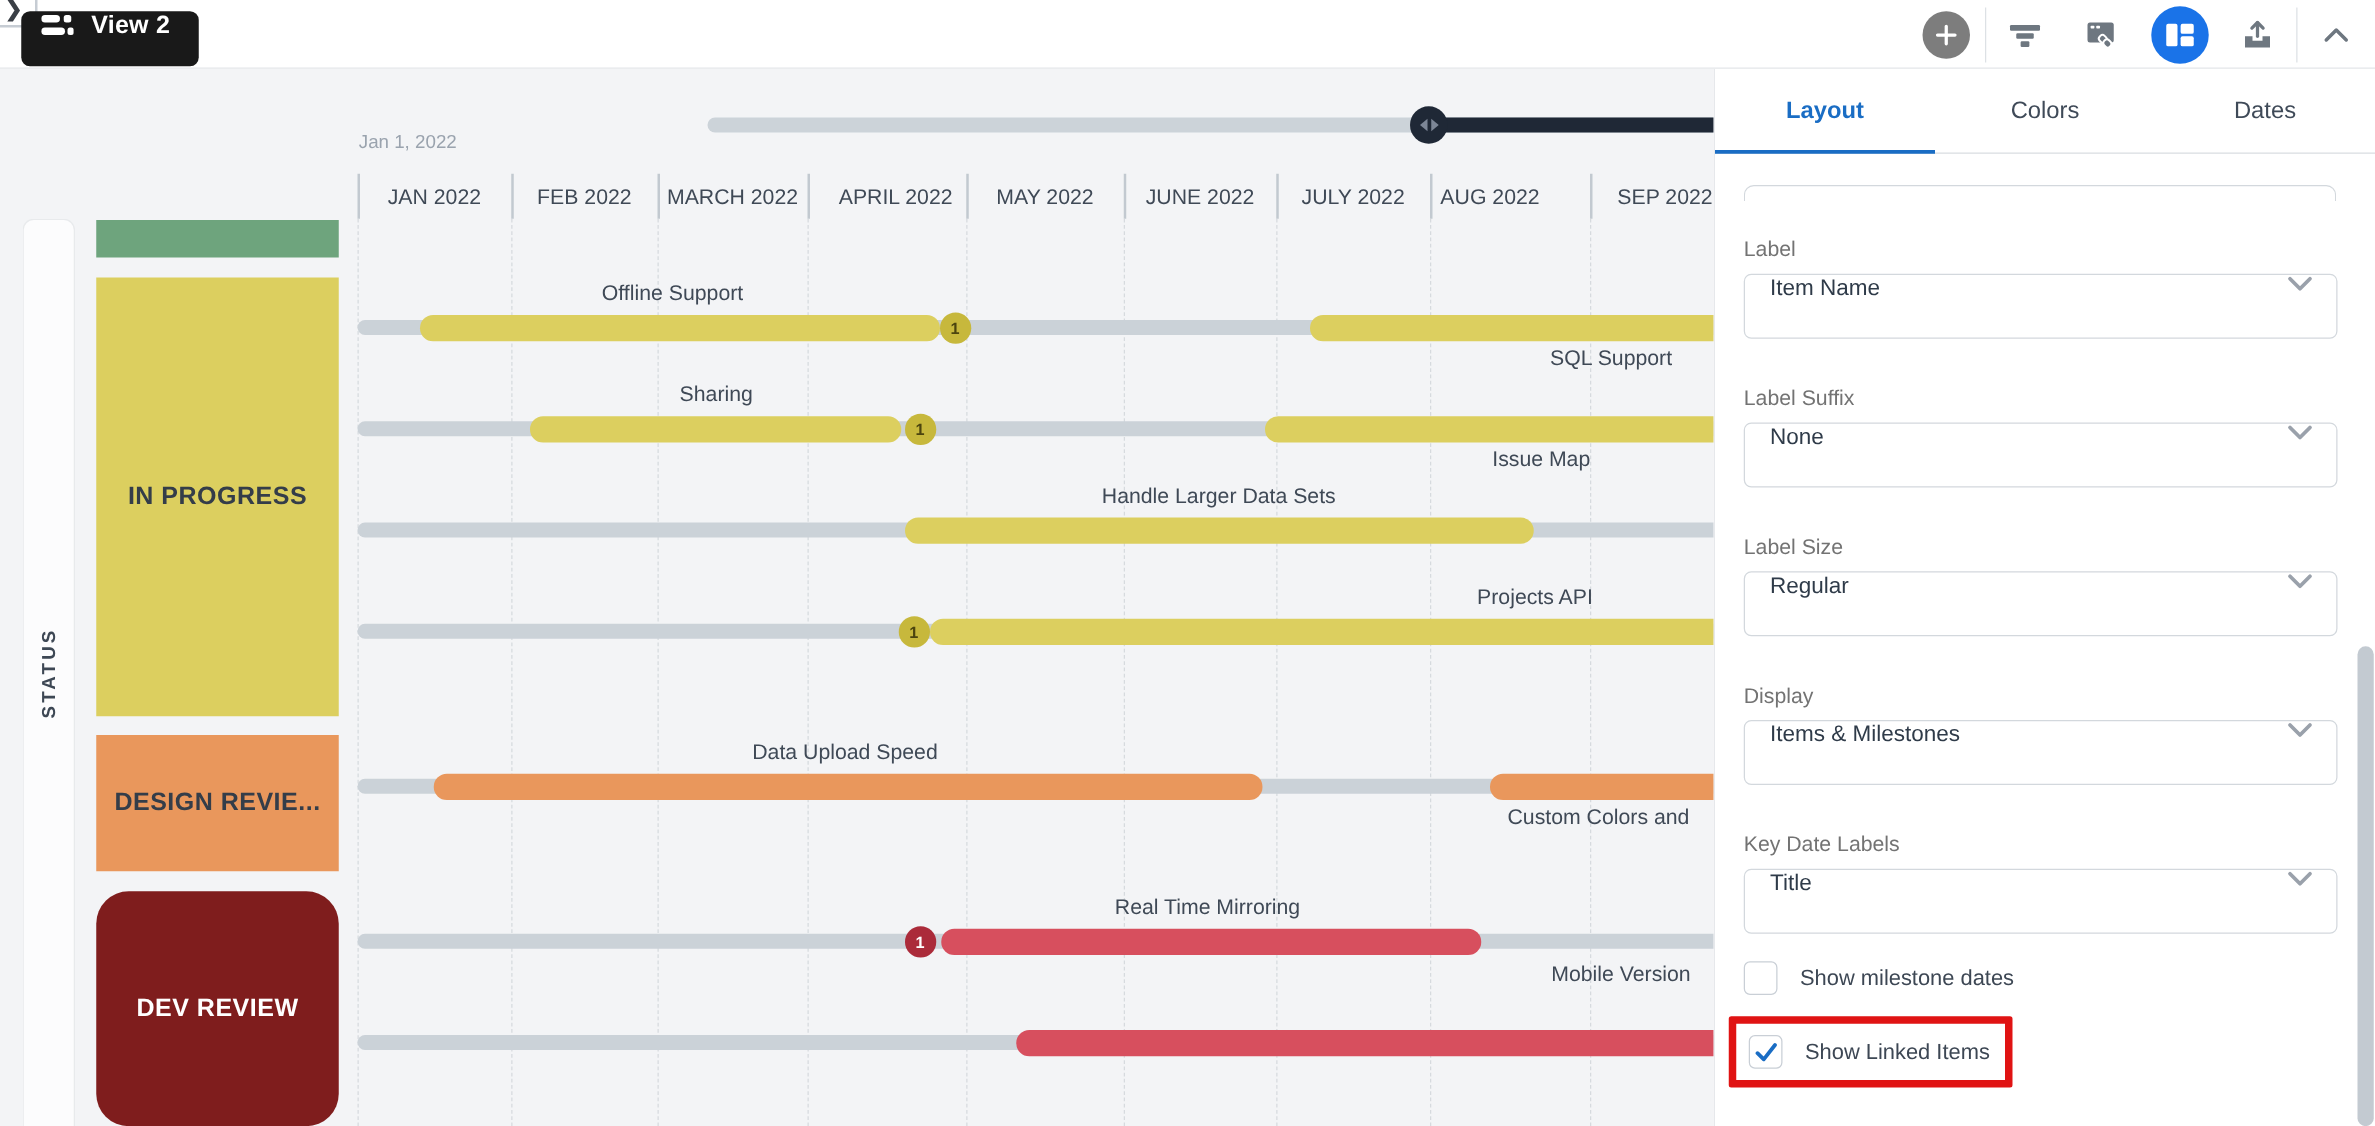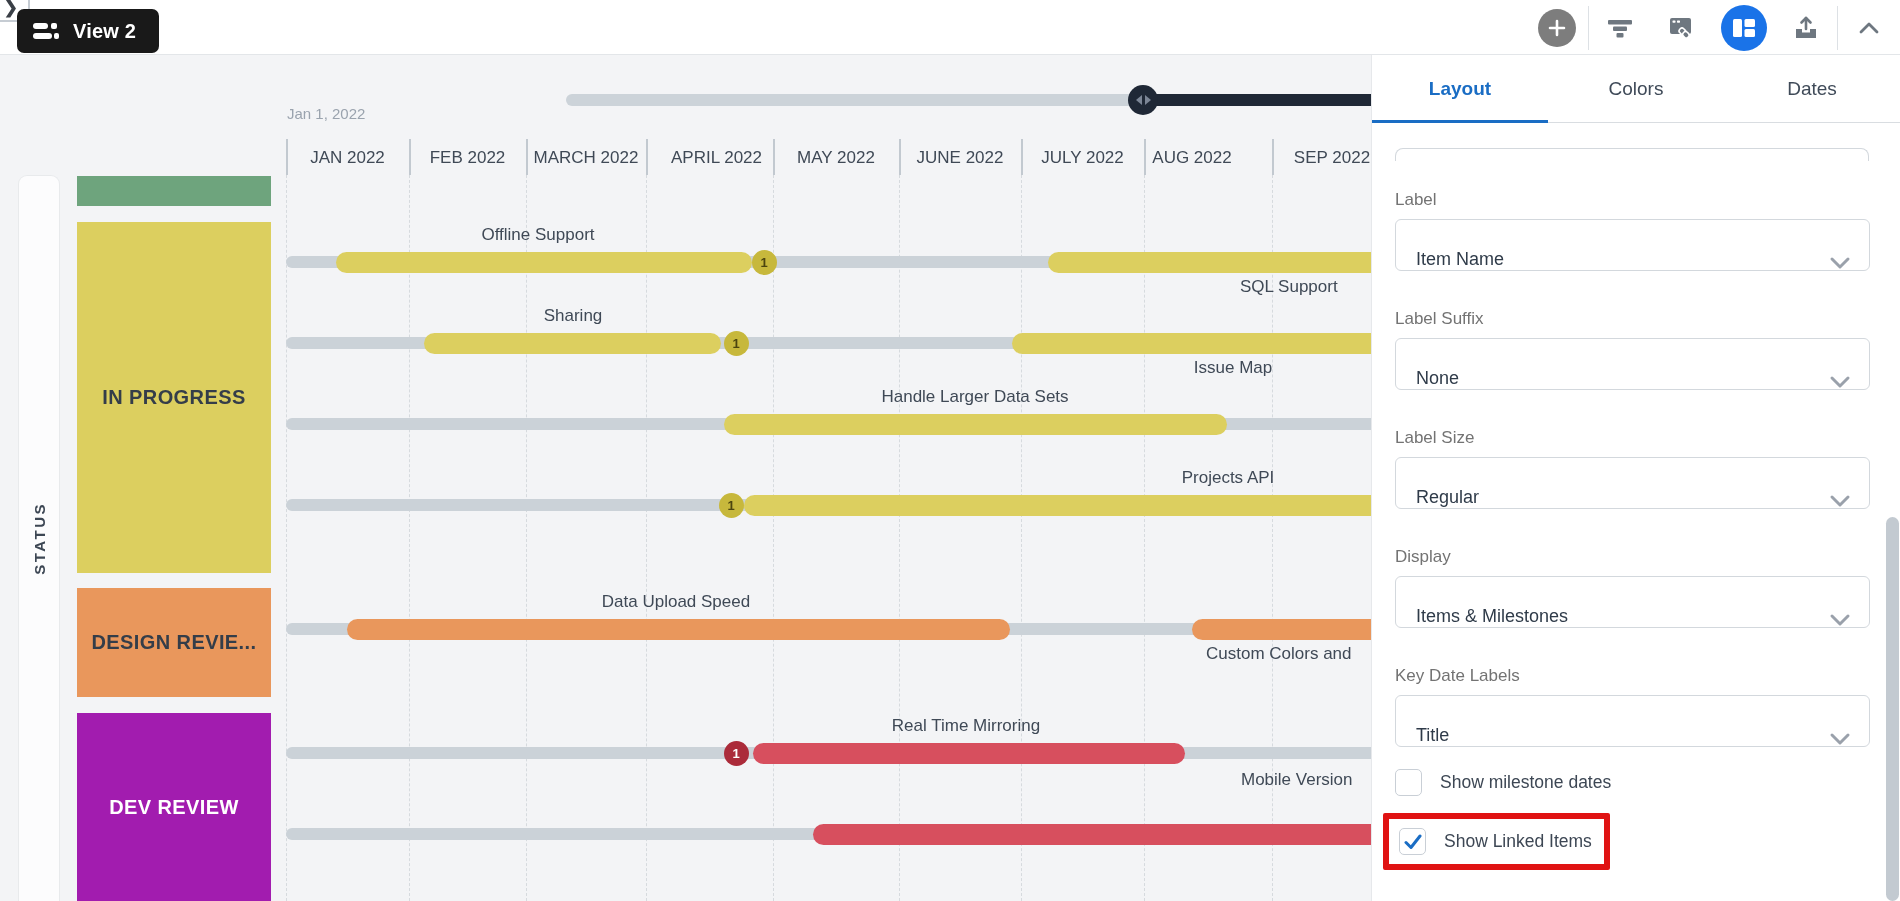--- a/index.html
+++ b/index.html
@@ -8,21 +8,21 @@
   #app { position:relative; width:1900px; height:901px; overflow:hidden; }
 
   
   .topbar { position:absolute; left:0; top:0; width:1900px; height:55px;
     background:#fff; border-bottom:1px solid #e3e6e9; z-index:30; }
   .back-btn { position:absolute; left:-18px; top:-24px; width:48px; height:46px;
     background:#fff; border:2px solid #c6ccd3; border-radius:10px;
     color:#3a3f46; font-size:17px; font-weight:700;
     display:flex; align-items:flex-end; justify-content:flex-end; padding:2px 10px; }
   .view-btn { position:absolute; left:17px; top:9px; height:44px; min-width:142px;
-    background:#191919; border-radius:7px; color:#fff; display:flex; align-items:center;
+    background:#191919; border-radius:7px; color:#fff; display:flex; align-items:flex-start;
     gap:14px; padding:0 20px 0 16px; cursor:pointer; }
   .view-btn .vlabel { font-size:20px; font-weight:700; letter-spacing:.2px; }
   .tool-group { position:absolute; right:0; top:0; height:55px; display:flex;
     align-items:center; }
   .tool-btn { width:62px; height:55px; display:flex; align-items:center;
     justify-content:center; cursor:pointer; }
   .tb-divider { width:1px; height:44px; background:#dde1e5; }
   .add-circle { width:38px; height:38px; border-radius:50%; background:#7d7d7d;
     display:flex; align-items:center; justify-content:center; }
   .blue-circle { width:46px; height:46px; border-radius:50%; background:#1a73e8;
@@ -83,21 +83,21 @@
     height:3px; background:#1a6dc4; }
 
   .scroll-sliver { position:absolute; left:23px; right:31px; top:93px; height:13px;
     border:1.5px solid #d3d8dd; border-bottom:none; border-radius:8px 8px 0 0;
     background:#fff; }
 
   .panel-content { position:absolute; left:0; top:68px; width:529px; bottom:0;
     padding:67px 31px 0 23px; overflow:hidden; }
   .f-label { font-size:17px; color:#737373; margin-bottom:9px; }
   .select { height:52px; border:1px solid #d3d8dd; border-radius:6px; background:#fff;
-    display:flex; align-items:flex-end; padding:0 18px 0 20px; margin-bottom:38px;
+    display:flex; align-items:flex-start; padding:0 18px 0 20px; margin-bottom:38px;
     cursor:pointer; }
   .select.tight { margin-bottom:22px; }
   .select .val { font-size:18px; color:#2f3b49; flex:1; }
   .cb-row { display:flex; align-items:center; gap:18px; margin-bottom:21px; }
   .cb-box { width:27px; height:27px; border:1.5px solid #c9cfd6; border-radius:5px;
     background:#fff; display:flex; align-items:center; justify-content:center;
     cursor:pointer; flex:none; }
   .cb-label { font-size:17.5px; color:#3d4754; white-space:nowrap; }
   .hl { display:inline-block; border:6px solid #e01313; border-radius:2px;
     padding:9px 12px 3px 10px; margin-left:-12px; margin-top:-4px; }
@@ -239,21 +239,21 @@
     <div id="statuses">
         <div class="status-block" style="top: 121px; height: 30px; background: rgb(110, 164, 125);">
           <span style="color: rgb(52, 61, 73);"></span>
         </div>
         <div class="status-block" style="top: 167px; height: 351px; background: rgb(220, 207, 95);">
           <span style="color: rgb(52, 61, 73); text-align: center;">IN PROGRESS</span>
         </div>
         <div class="status-block" style="top: 533px; height: 109px; background: rgb(233, 151, 92);">
           <span style="color: rgb(52, 61, 73);">DESIGN REVIE...</span>
         </div>
-        <div class="status-block" style="top: 658px; height: 188px; background: #a21caf;">
+        <div class="status-block" style="top: 658px; height: 188px; background: #7f1d1d; border-radius: 26px;">
           <span style="color: rgb(255, 255, 255);">DEV REVIEW</span>
         </div>
       </div>
     <div id="rows">
         <div class="row-track" style="top: 201px;"></div>
         <div class="bar" style="left: 336px; width: 416px; top: 196.5px; background: rgb(220, 207, 95);"></div>
         <div class="bar-label center" style="top: 170px; left: 538px;">Offline Support</div>
         <div class="badge" style="left: 751.5px; top: 194.5px; background: rgb(199, 184, 60); color: rgb(76, 69, 15);">1</div>
         <div class="bar" style="left: 1048px; width: 337px; top: 196.5px; background: rgb(220, 207, 95);"></div>
         <div class="bar-label" style="top: 222px; left: 1240px;">SQL Support</div>

